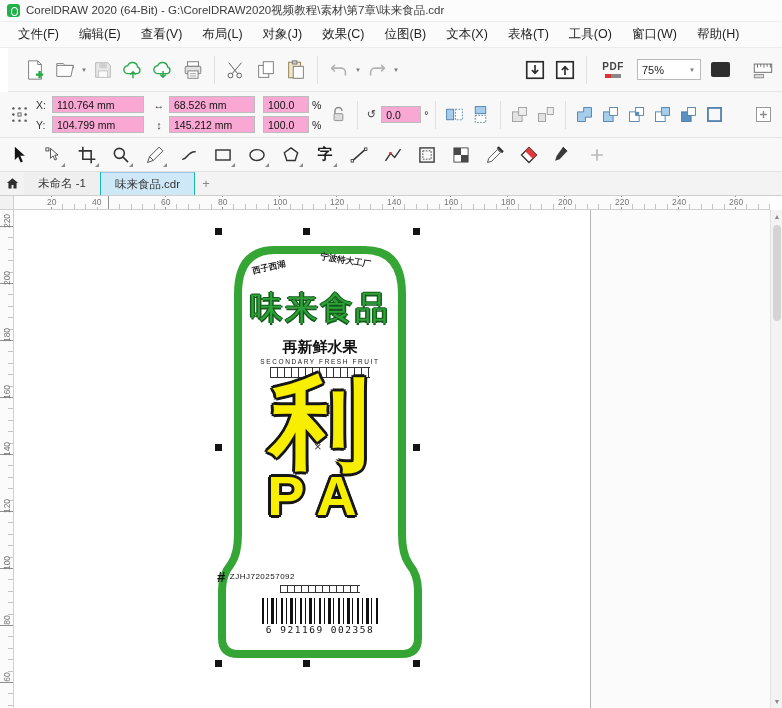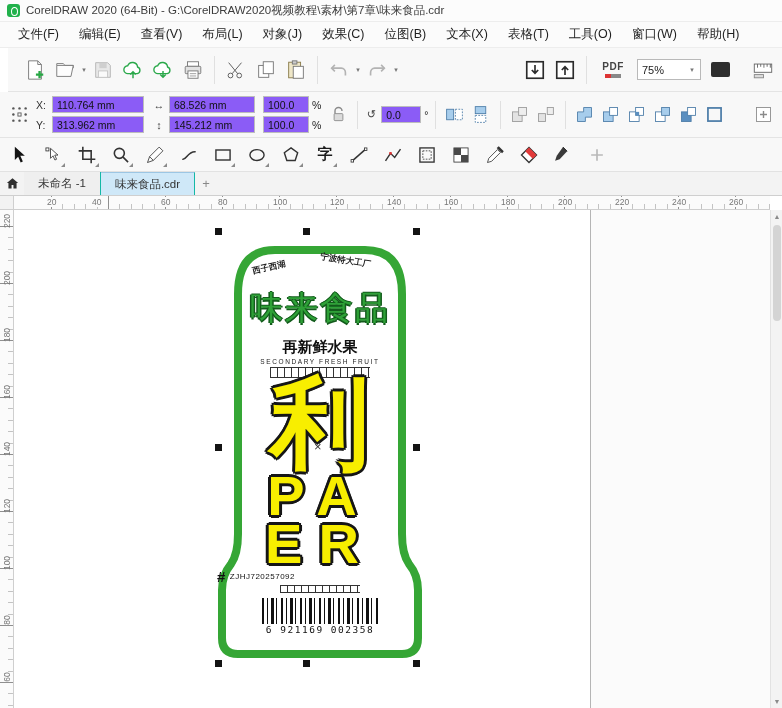--- a/index.html
+++ b/index.html
@@ -26,21 +26,21 @@
   .pdf-mark{width:16px;height:4px;background:linear-gradient(90deg,#d33 0 6px,#888 6px 16px);margin-top:2px}
   .combo{width:64px;height:21px;border:1px solid #b9b9b9;background:#fff;display:flex;align-items:center;justify-content:space-between;padding:0 4px;font-size:11px;margin:0 4px}
   .fullscreen-ic{width:19px;height:15px;background:#2e2e2e;border-radius:2px}
   .push{margin-left:auto}
   
   .propbar{position:absolute;top:92px;left:0;width:782px;height:46px;background:#f8f8f8;border-bottom:1px solid #e4e4e4;display:flex;align-items:center;padding:0 6px;font-size:10.5px}
   .stack{display:flex;flex-direction:column;gap:3px;margin:0 4px}
   .frow{display:flex;align-items:center;gap:3px;height:17px}
   .flabel{width:13px;color:#333}
   .g{width:14px;text-align:center;color:#444;font-size:11px}
-  .field{height:17px;background:#8b5cf6;border:1px solid #bdbdbd;display:flex;align-items:center;padding:0 4px;color:#111}
+  .field{height:17px;background:#f9a8d4;border:1px solid #bdbdbd;display:flex;align-items:center;padding:0 4px;color:#111}
   .w92{width:92px}.w86{width:86px}.w46{width:46px}.w44{width:40px}
   .pbtn{width:26px;height:30px;display:flex;align-items:center;justify-content:center;border:0;background:transparent;flex:0 0 auto}
   .pbtn svg{width:21px;height:21px}
   
   .toolrow{position:absolute;top:138px;left:0;width:782px;height:34px;background:#f8f8f8;border-bottom:1px solid #e2e2e2;display:flex;align-items:center;padding:0 6px;gap:8px}
   .tool{width:26px;height:28px;display:flex;align-items:center;justify-content:center;border:0;background:transparent;position:relative;flex:0 0 auto}
   .tool svg{width:20px;height:20px}
   .tool.has-fly::after{content:"";position:absolute;right:1px;bottom:2px;border-left:4px solid transparent;border-bottom:4px solid #8a8a8a}
   .ttxt{font-size:15px;font-weight:bold;color:#1c1c1c}
   
@@ -246,21 +246,21 @@
         <rect x="10.2" y="10.2" width="3.6" height="3.6" fill="none" stroke="#555"></rect>
       </svg>
     </button>
   <div class="stack">
     <div class="frow">
         <span class="flabel">X:</span>
         <div class="field w92">110.764 mm</div>
       </div>
     <div class="frow">
         <span class="flabel">Y:</span>
-        <div class="field w92">313.962 mm</div>
+        <div class="field w92">104.799 mm</div>
       </div>
   </div>
   <div class="stack">
     <div class="frow">
         <span class="g">↔</span>
         <div class="field w86">68.526 mm</div>
       </div>
     <div class="frow">
         <span class="g">↕</span>
         <div class="field w86">145.212 mm</div>
@@ -509,21 +509,20 @@
       <path d="M21 52 Q21 8 58 8 L148 8 Q185 8 185 52 L185 292 Q185 312 192 322 Q201 333 201 348 L201 396 Q201 412 185 412 L21 412 Q5 412 5 396 L5 348 Q5 333 14 322 Q21 312 21 292 Z" fill="#ffffff" stroke="#35a635" stroke-width="8" stroke-linejoin="round"></path>
     </svg>
     <span class="arc arc-l">西子西湖</span>
     <span class="arc arc-r">宁波特大工厂</span>
     <div class="brand">味来食品</div>
     <div class="slogan">再新鲜水果</div>
     <div class="slogan-en">SECONDARY FRESH FRUIT</div>
     <div class="micro micro1"></div>
     <div class="big-char">利</div>
     <div class="big-word">PA</div>
-    <div class="big-word" style="top:310px">ER</div>
     <div class="codeline">
       <span class="code-hash">#</span>
       <span class="code-txt">ZJHJ720257092</span>
     </div>
     <div class="micro micro2"></div>
     <div class="barcode"></div>
     <div class="barnum">6 921169 002358</div>
   </div>
 
   <div class="handle" style="left:201px;top:18px"></div>

